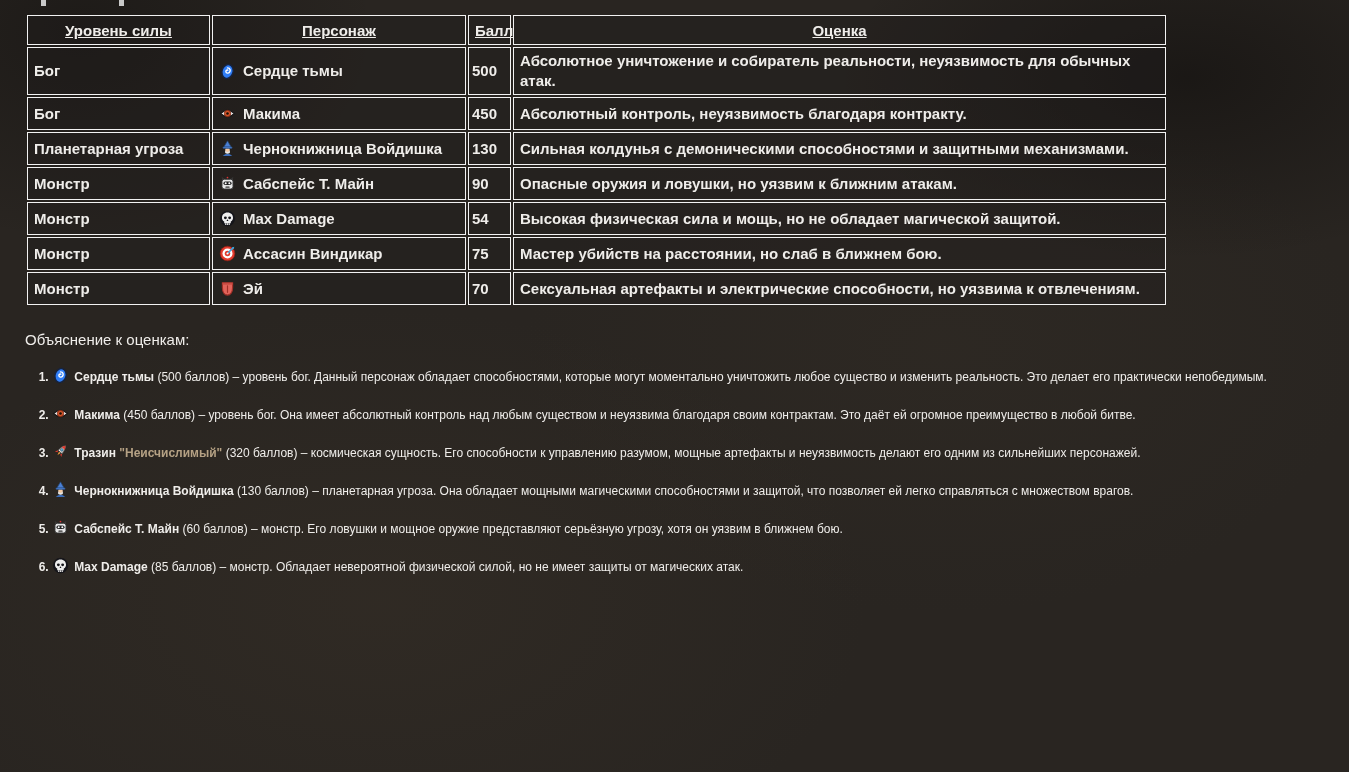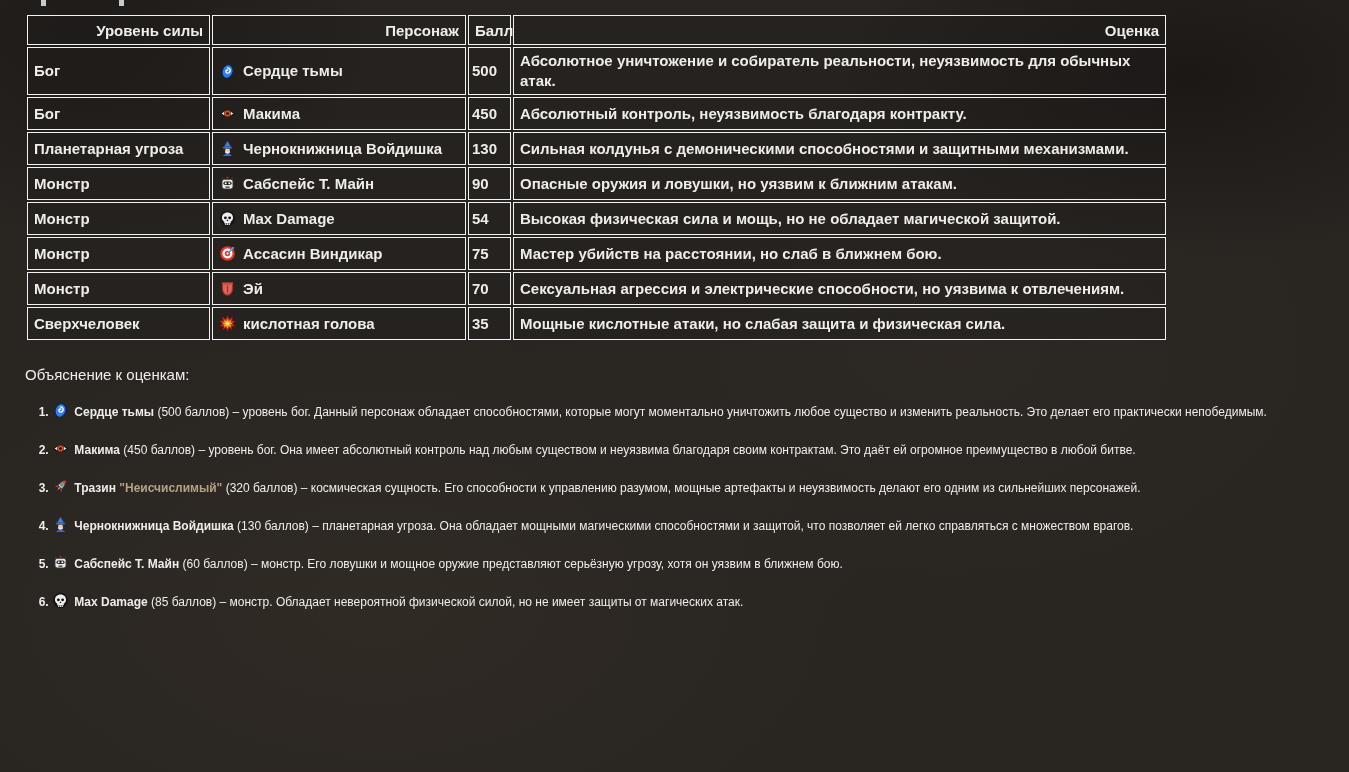--- a/index.html
+++ b/index.html
@@ -13,21 +13,21 @@
       radial-gradient(600px 380px at 70% 45%, rgba(60,52,42,0.22), transparent 70%),
       #292521;
   }
   .wrap{padding:8px 20px 0 25px;position:relative;}
   .remnant{position:absolute;top:0;width:5px;height:6px;background:#c9c9c9;}
   .remnant.r1{left:41px;} .remnant.r2{left:119px;}
 
   table{border-collapse:separate;border-spacing:2px;table-layout:fixed;width:1143px;
         font-size:15px;font-weight:700;margin-top:5px;}
   th,td{border:1px solid #f2f2f2;padding:3px 6px;background:rgba(32,30,29,0.35);}
-  th{text-align:right;height:22px;}
+  th{text-align:center;height:22px;text-decoration:underline;}
   td{height:25px;line-height:20px;}
   td.c-score{padding-left:3px;}
   .cw{display:flex;align-items:center;gap:7px;}
   .ic{width:17px;height:17px;flex:none;}
   .alias{color:#b5a184;font-weight:700;}
 
   h3.expl{font-size:15px;font-weight:400;margin:24px 0 0 0;}
   ol{margin:17px 0 0 0;padding-left:27px;font-size:12px;}
   li{margin-bottom:13px;line-height:25px;padding-left:0;}
   li::marker{font-weight:700;}
@@ -205,34 +205,21 @@
         <td>Монстр</td>
         <td>
             <span class="cw">
               <svg class="ic">
                 <use href="#tongue-icon" xlink:href="#tongue-icon"></use>
               </svg>
               <b>Эй</b>
             </span>
           </td>
         <td class="c-score">70</td>
-        <td>Сексуальная агрессия и электрические способности, но уязвима к отвлечениям.</td>
-      </tr>
-      <tr>
-        <td>Сверхчеловек</td>
-        <td>
-            <span class="cw">
-              <svg class="ic">
-                <use href="#collision-icon" xlink:href="#collision-icon"></use>
-              </svg>
-              <b>кислотная голова</b>
-            </span>
-          </td>
-        <td class="c-score">35</td>
-        <td>Мощные кислотные атаки, но слабая защита и физическая сила.</td>
+        <td>Сексуальная артефакты и электрические способности, но уязвима к отвлечениям.</td>
       </tr>
     </tbody>
   </table>
 
   <h3 class="expl">Объяснение к оценкам:</h3>
 
   <ol>
     <li><svg class="ic-inline">
           <use href="#swirl-icon" xlink:href="#swirl-icon"></use>
         </svg> <b>Сердце тьмы</b> <span>(500 баллов) – уровень бог. Данный персонаж обладает способностями, которые могут моментально уничтожить любое существо и изменить реальность. Это делает его практически непобедимым.</span></li>

